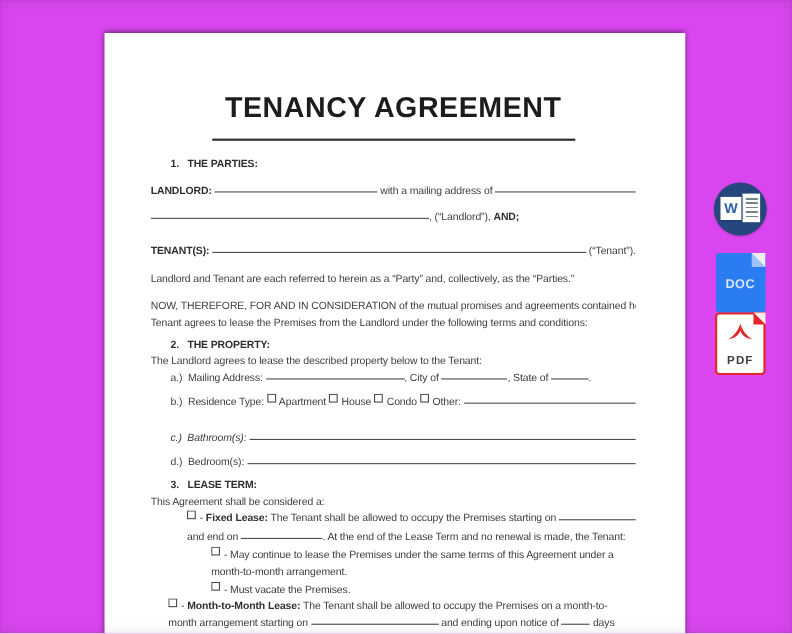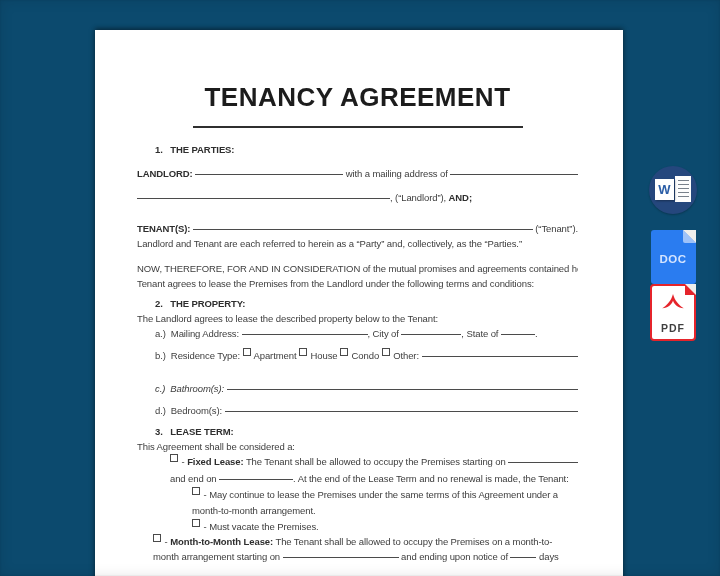--- a/index.html
+++ b/index.html
@@ -1,17 +1,17 @@
 <!DOCTYPE html>
 <html><head>
 <meta charset="utf-8">
 <style>
   html,body{margin:0;padding:0;}
   body{width:720px;height:576px;overflow:hidden;font-family:"Liberation Sans","DejaVu Sans",sans-serif;}
-  .screen{position:relative;width:720px;height:576px;background:#0c4a6e;overflow:hidden;}
+  .screen{position:relative;width:720px;height:576px;background:#d946ef;overflow:hidden;}
   .vignette{position:absolute;inset:0;pointer-events:none;z-index:9;
     box-shadow:inset 0 0 14px rgba(0,0,0,0.10), inset 0 0 2px rgba(0,0,0,0.14);}
 
   
   .paper{position:absolute;left:95px;top:30px;width:528px;height:600px;background:#ffffff;
     box-shadow:0 0 6px rgba(0,0,0,0.38), 0 -2px 4px rgba(0,0,0,0.22);
     padding:52px 45px 0 42px;box-sizing:border-box;}
   .doc-title{font-weight:bold;font-size:26px;line-height:30px;letter-spacing:0.5px;
     color:#1c1c1c;text-align:center;white-space:pre;}
   .title-rule{width:330px;margin:14px auto 0;border-bottom:2px solid #2f2f2f;height:0;}
@@ -75,21 +75,21 @@
         <div class="dline" style="margin-top: 9px;">
           <span class="blank" style="width: 253px;"></span>
           <span class="seg">, (“Landlord”), </span>
           <span class="seg bold">AND;</span>
         </div>
         <div class="dline" style="margin-top: 16px;">
           <span class="seg bold">TENANT(S): </span>
           <span class="blank fill"></span>
           <span class="seg"> (“Tenant”).</span>
         </div>
-        <div class="dline" style="">
+        <div class="dline" style="margin-top: 10px;">
           <span class="seg">Landlord and Tenant are each referred to herein as a “Party” and, collectively, as the “Parties.”</span>
         </div>
         <div class="dline" style="margin-top: 10px;">
           <span class="seg">NOW, THEREFORE, FOR AND IN CONSIDERATION of the mutual promises and agreements contained herein, the</span>
         </div>
         <div class="dline">
           <span class="seg">Tenant agrees to lease the Premises from the Landlord under the following terms and conditions:</span>
         </div>
         <div class="dline ind-item" style="margin-top: 5px;">
           <span class="seg bold">2.   THE PROPERTY:</span>

